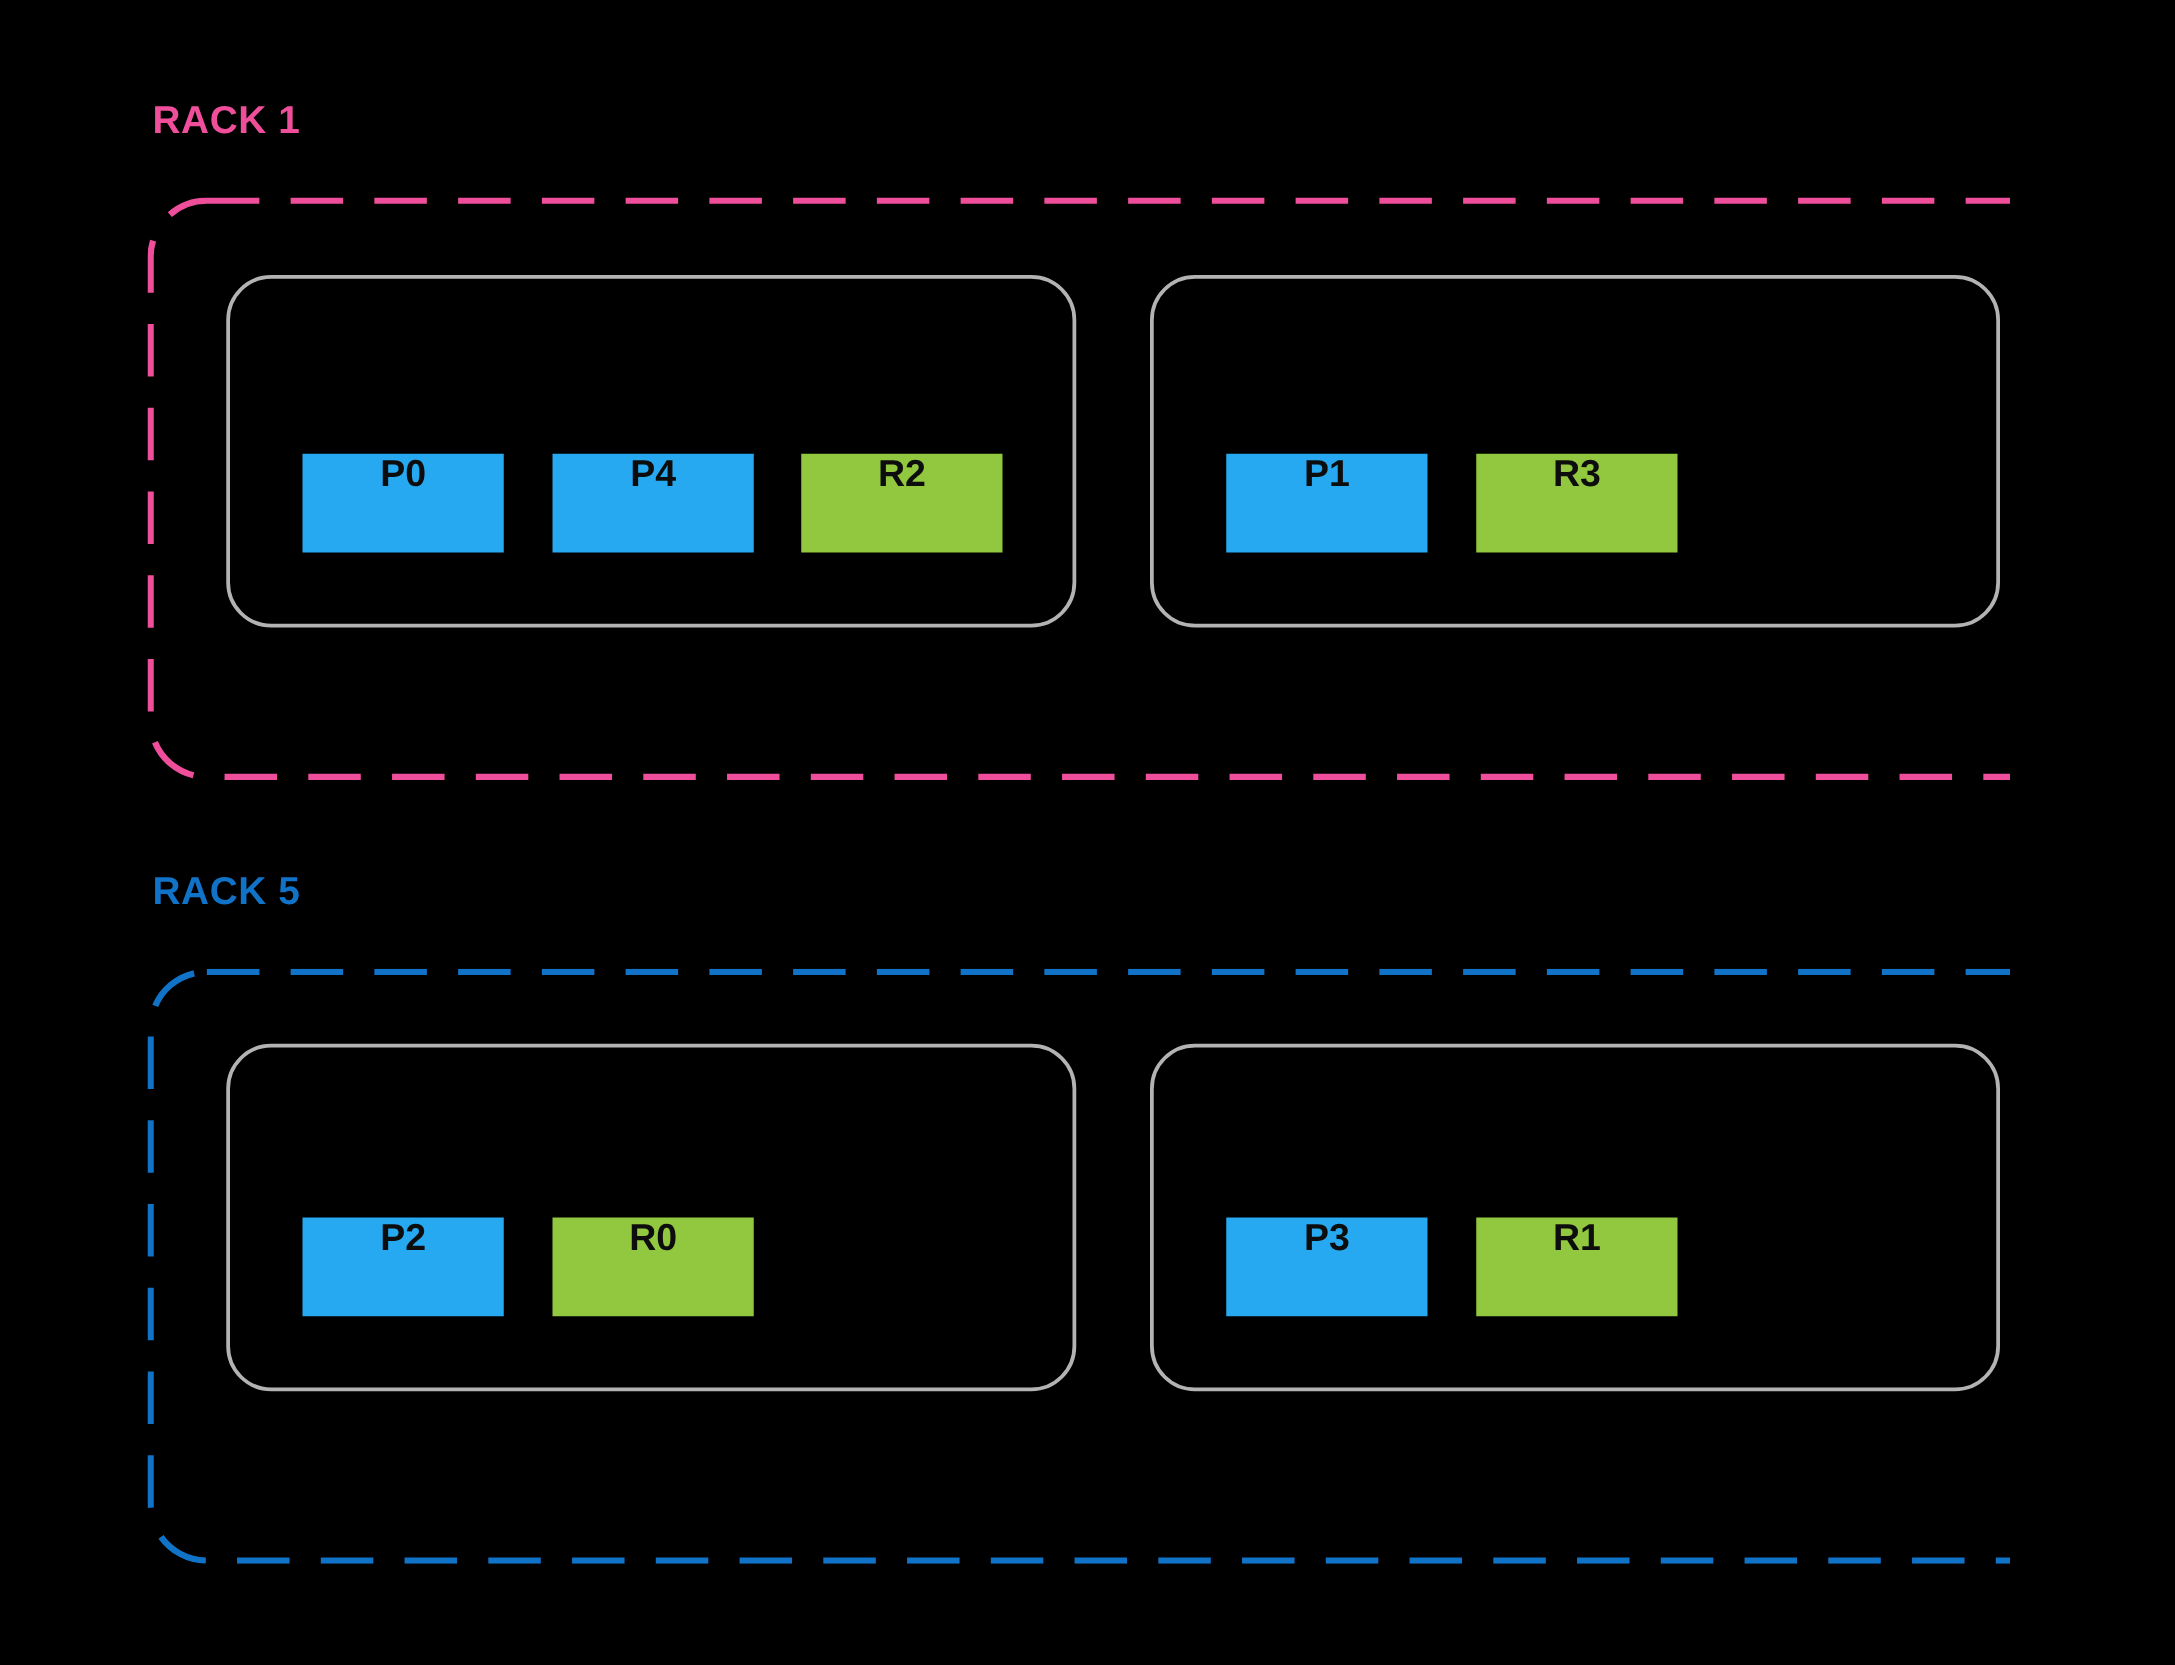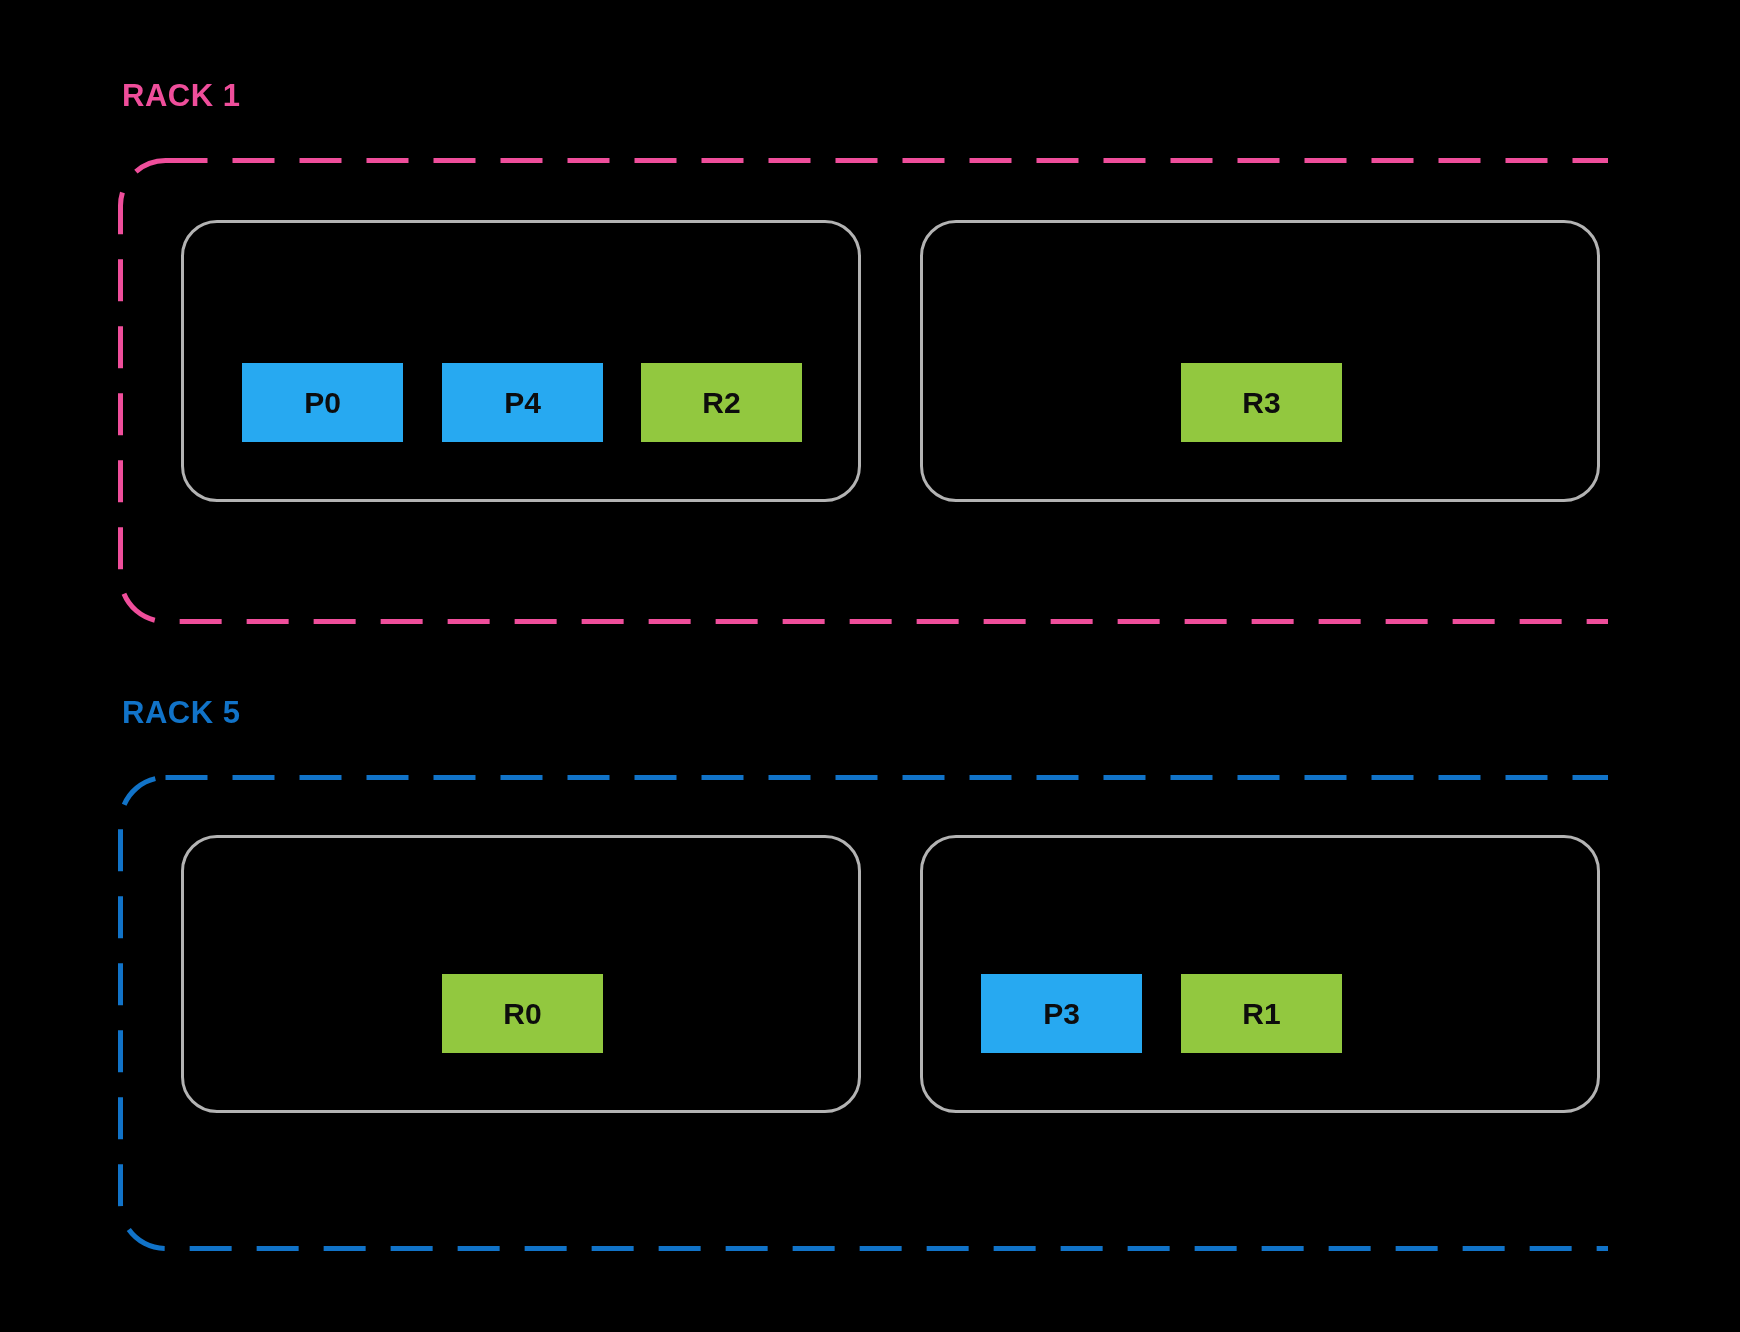--- a/index.html
+++ b/index.html
@@ -64,21 +64,21 @@
   .rack-frame--2 .host { top: 60px; height: 278px; }
   .host--a { left: 63px; }
   .host--b { left: 802px; }
 
   .chip {
     position: absolute;
     bottom: 57px;
     width: 161px;
     height: 79px;
     display: flex;
-    align-items: center;
+    align-items: flex-start;
     justify-content: center;
     font-size: 30px;
     font-weight: 700;
     color: var(--chip-text);
   }
   .chip--1 { left: 58px; }
   .chip--2 { left: 258px; }
   .chip--3 { left: 457px; }
   .chip--blue  { background: var(--chip-blue); }
   .chip--green { background: var(--chip-green); }
@@ -101,34 +101,40 @@
       </div>
       <div class="chip chip--2 chip--blue">
         <span>P4</span>
       </div>
       <div class="chip chip--3 chip--green">
         <span>R2</span>
       </div>
     </div>
 
     <div class="host host--b">
+      <div class="chip chip--1 chip--blue">
+        <span>P1</span>
+      </div>
       <div class="chip chip--2 chip--green">
         <span>R3</span>
       </div>
     </div>
   </div>
 
   <h2 class="rack-label rack-label--2">RACK 5</h2>
 
   <div class="rack-frame rack-frame--2">
     <svg class="rack-outline rack-outline--2" width="1542" height="476" viewBox="0 0 1542 476" aria-hidden="true">
       <rect x="2.5" y="2.5" width="1537" height="471" rx="45"></rect>
     </svg>
 
     <div class="host host--a">
+      <div class="chip chip--1 chip--blue">
+        <span>P2</span>
+      </div>
       <div class="chip chip--2 chip--green">
         <span>R0</span>
       </div>
     </div>
 
     <div class="host host--b">
       <div class="chip chip--1 chip--blue">
         <span>P3</span>
       </div>
       <div class="chip chip--2 chip--green">

